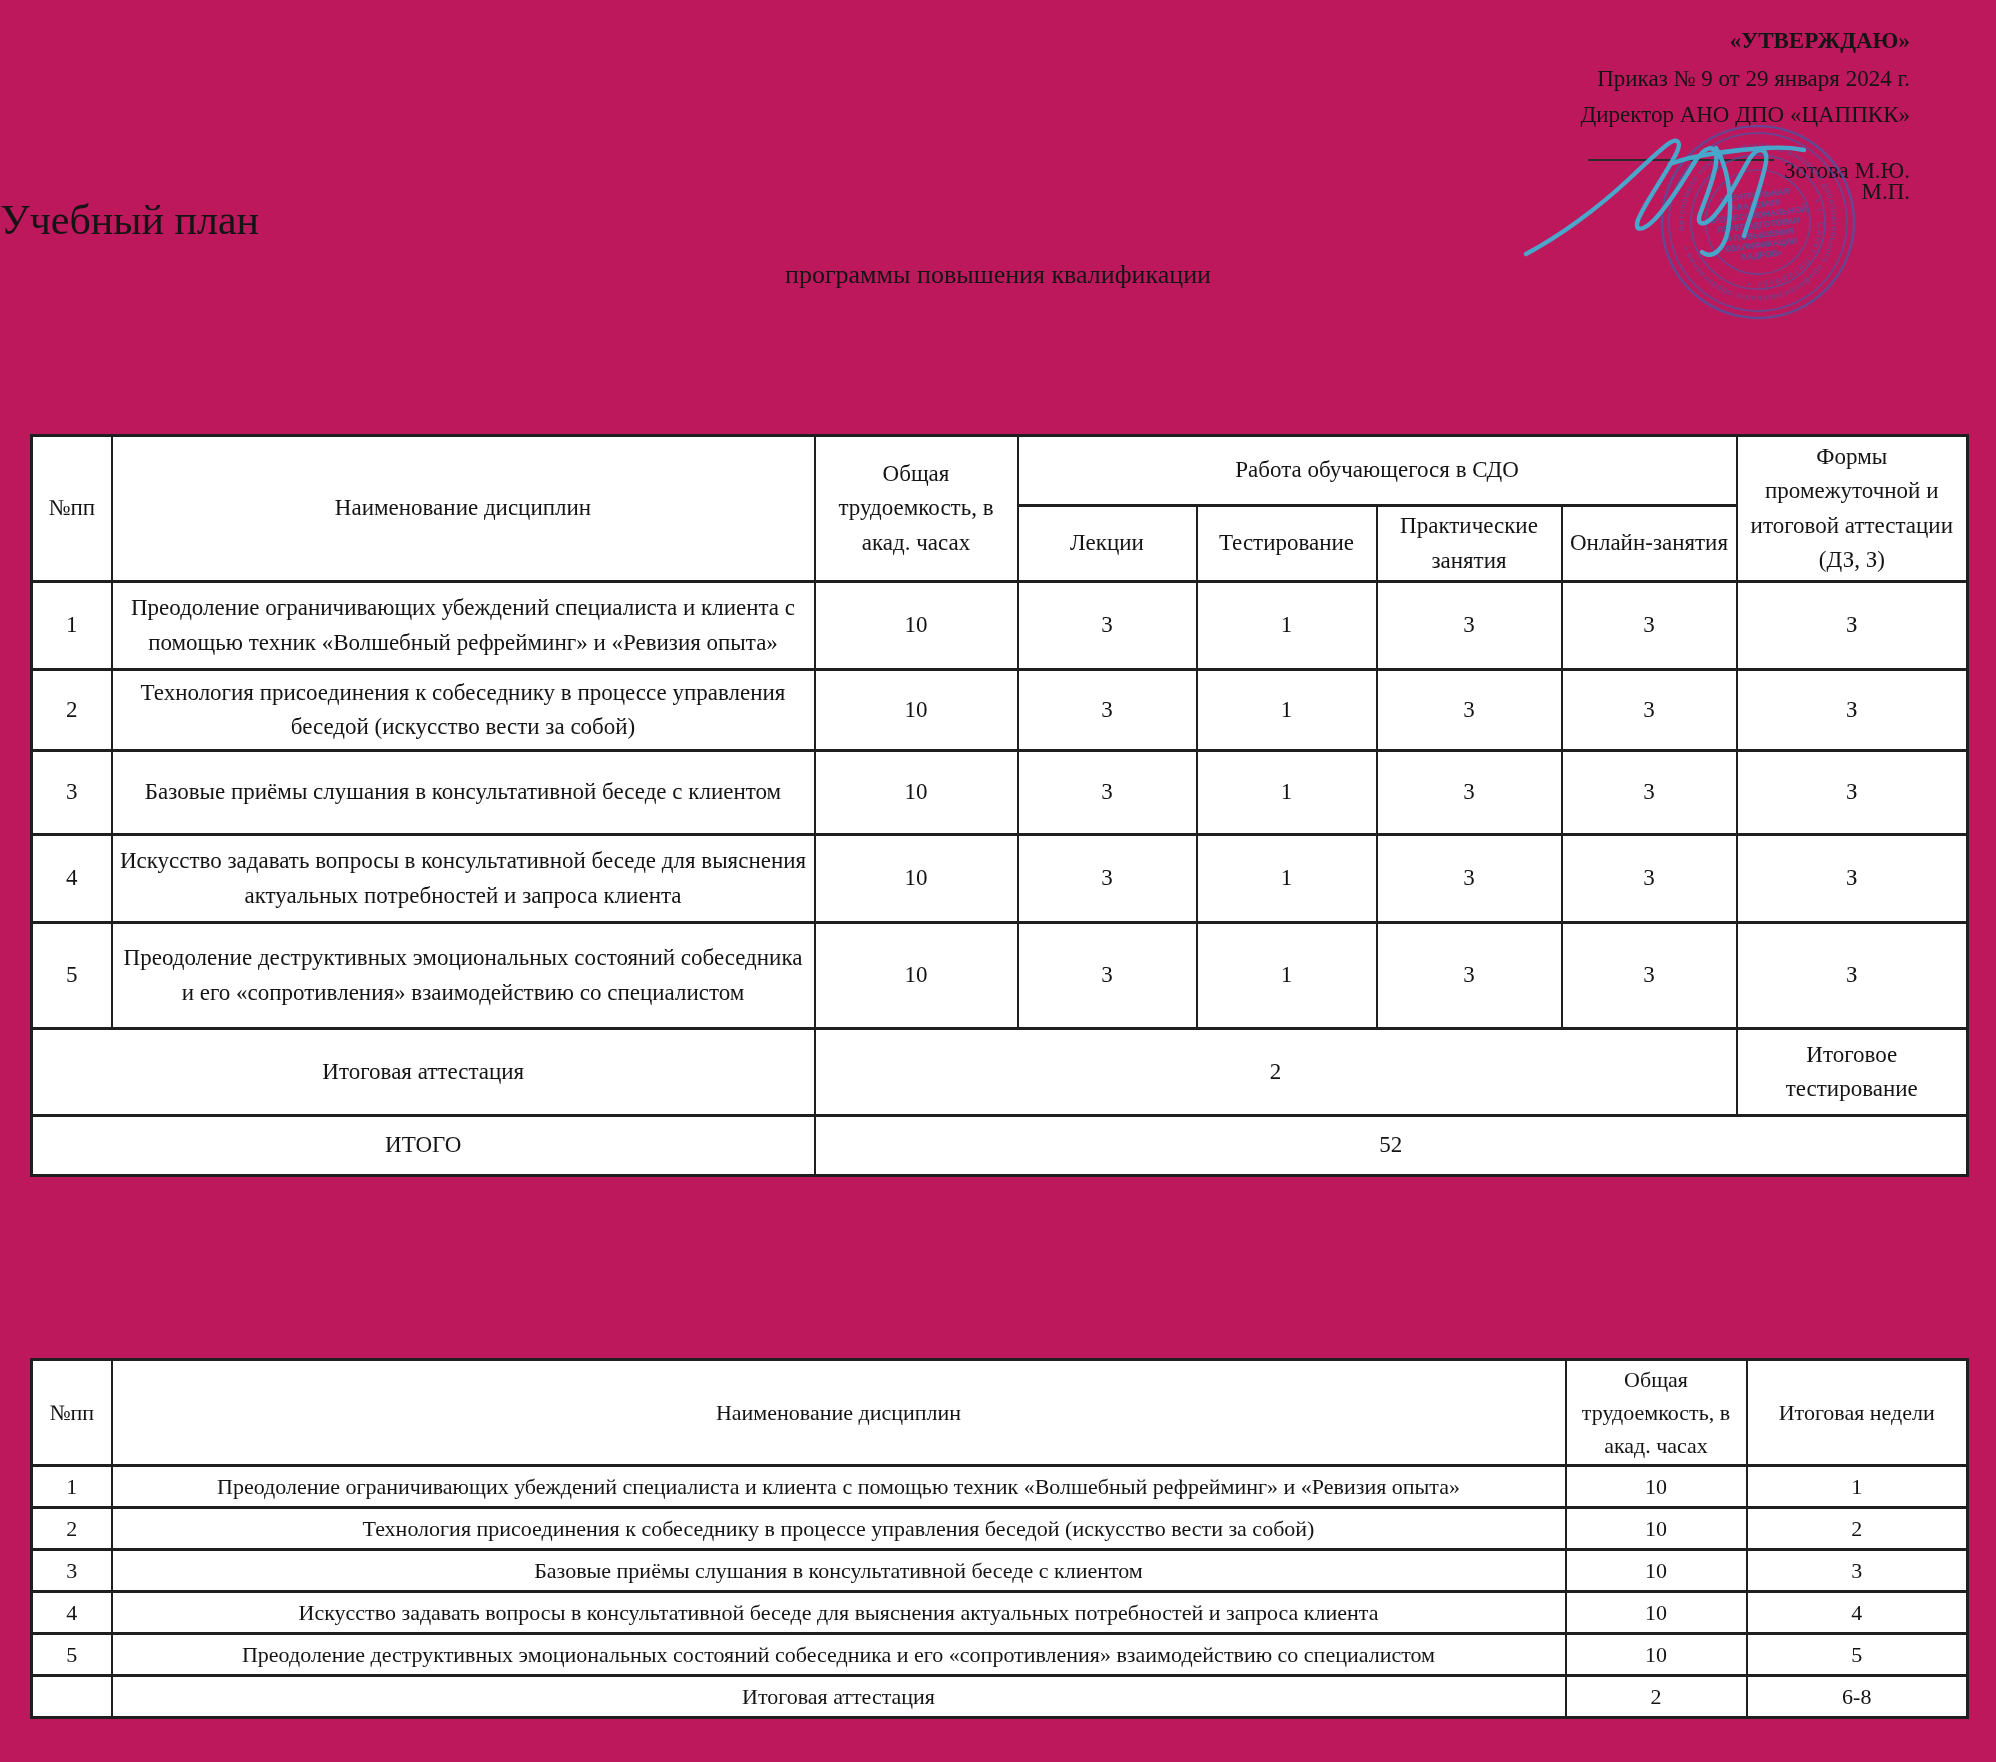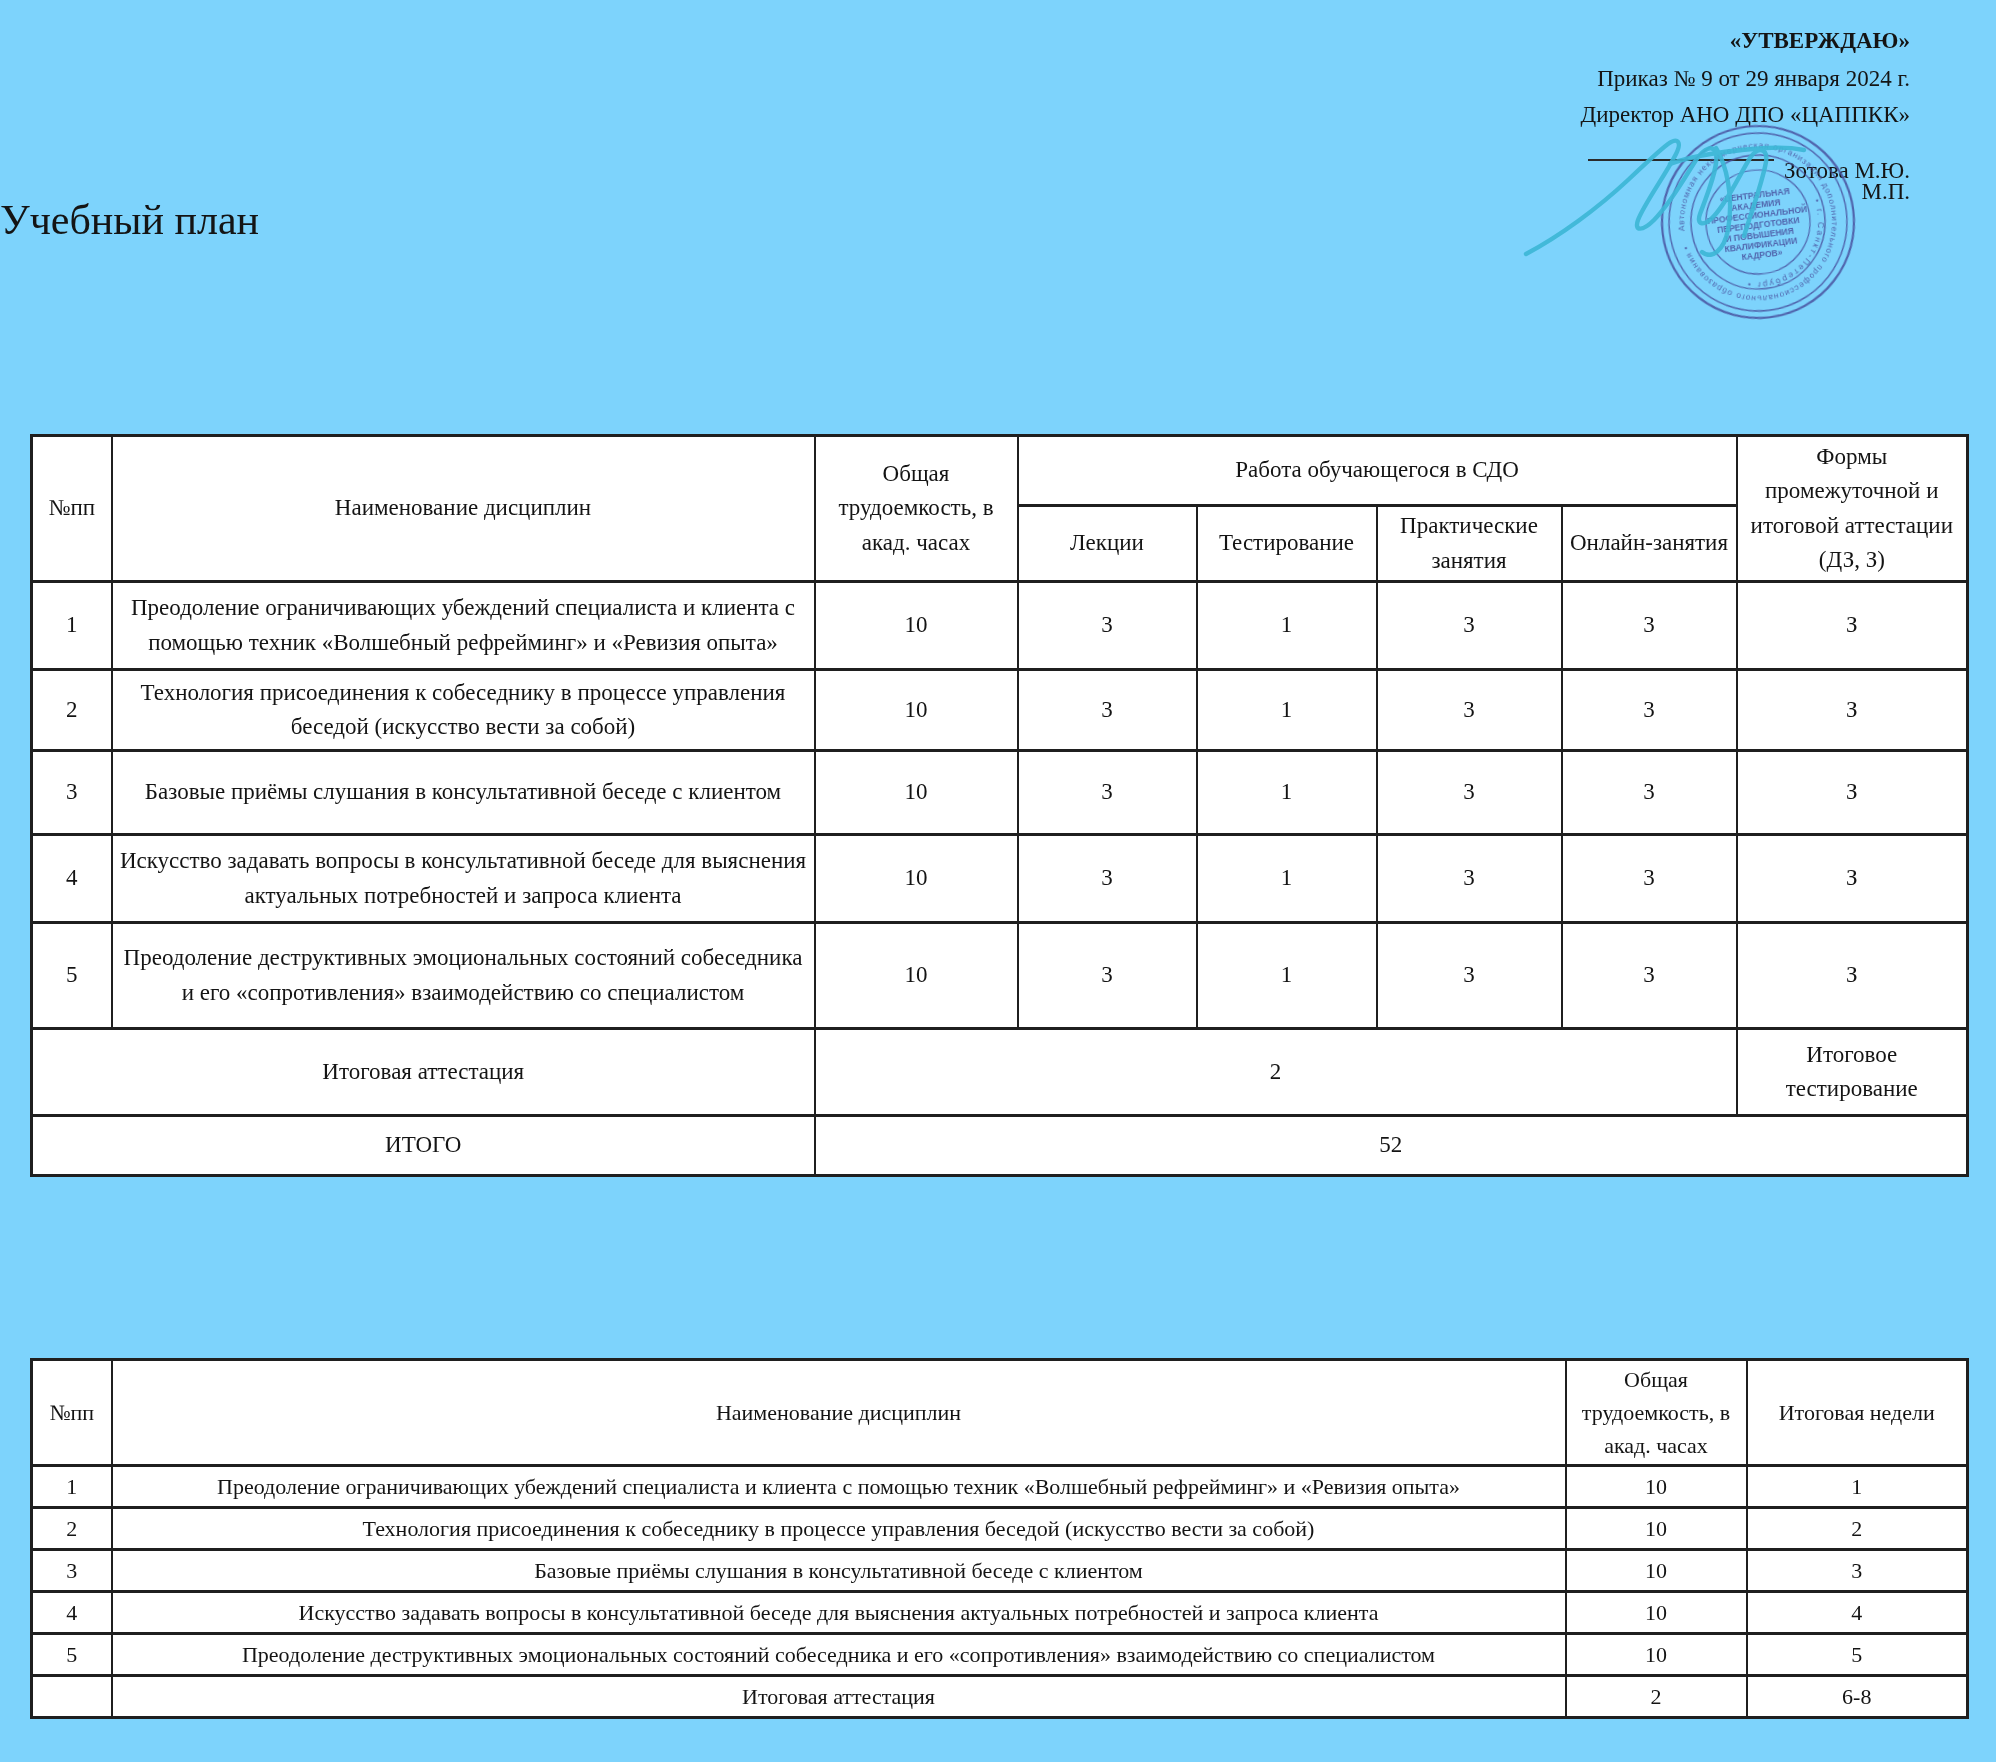--- a/index.html
+++ b/index.html
@@ -1,19 +1,19 @@
 <!DOCTYPE html>
 <html lang="ru"><head>
 <meta charset="utf-8">
 <style>
   html,body{margin:0;padding:0;background:#e8e8e8;}
   .page{
     position:relative;
     width:1996px;height:1762px;
-    background:#7dd3fc;
+    background:#be185d;
     font-family:"Liberation Serif","DejaVu Serif",serif;
     color:#141414;
     overflow:hidden;
   }
   
   .approval-line{position:absolute;right:86px;white-space:nowrap;font-size:23px;}
   .l-approve{top:28px;font-weight:bold;}
   .l-order{top:66px;}
   .l-director{top:102px;}
   .l-zotova{top:158px;}
@@ -100,20 +100,21 @@
     <svg width="310" height="170" viewBox="0 0 310 170">
       <g fill="none" stroke="#3cb7d6" stroke-width="4.4" stroke-linecap="round" stroke-linejoin="round">
         <path d="M 6,150 C 40,132 78,104 108,76 C 126,59 140,46 148,40 C 158,33 162,38 156,50 C 146,70 124,100 118,116 C 114,127 122,128 134,116 C 150,100 166,72 176,56 C 184,44 194,40 196,50 C 199,62 186,94 180,110 C 176,121 184,123 194,112 C 208,97 220,70 230,54 C 238,42 248,44 246,58 C 242,80 230,112 224,132"></path>
         <path d="M 150,60 C 170,52 210,46 246,44 C 262,43 274,44 284,46"></path>
         <path d="M 196,44 C 206,60 214,92 208,126 C 204,146 192,156 182,148"></path>
       </g>
     </svg>
   </div>
 
   <div class="doc-title">Учебный план</div>
+  <div class="doc-subtitle">программы повышения квалификации</div>
 
   <table class="tbl tbl1">
     <colgroup>
       <col style="width:80px">
         <col style="width:703px">
         <col style="width:203px">
       <col style="width:179px">
         <col style="width:180px">
         <col style="width:185px">
       <col style="width:175px">

